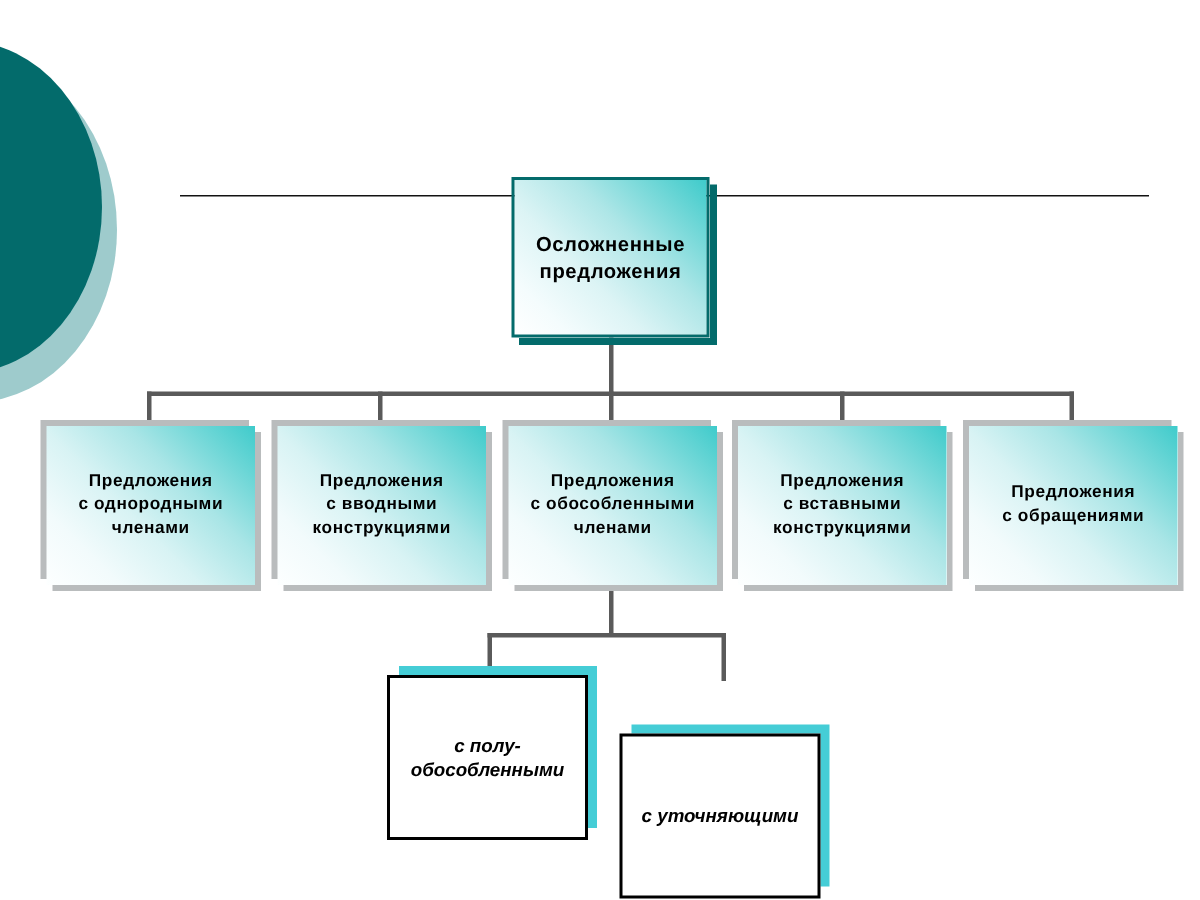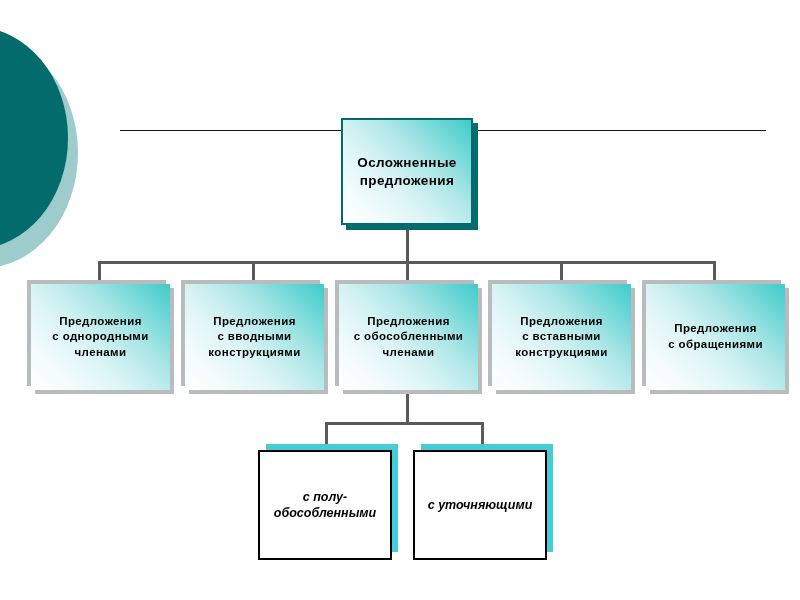--- a/index.html
+++ b/index.html
@@ -130,21 +130,21 @@
     font-size: 12.5px;
     line-height: 1.3;
     color: #000000;
   }
   .row3 {
     top: 450px;
     width: 134px;
     height: 110px;
   }
   #box-polupred { left: 258px; }
-  #box-utoch    { left: 413px; }
+  #box-utoch    { left: 413px; margin-top: 39px; }
 
   .label { display: block; white-space: pre-line; }
 </style>
 </head>
 <body>
 
 <div id="slide">
 
   <div class="deco-circle" id="circle-light"></div>
   <div class="deco-circle" id="circle-dark"></div>

